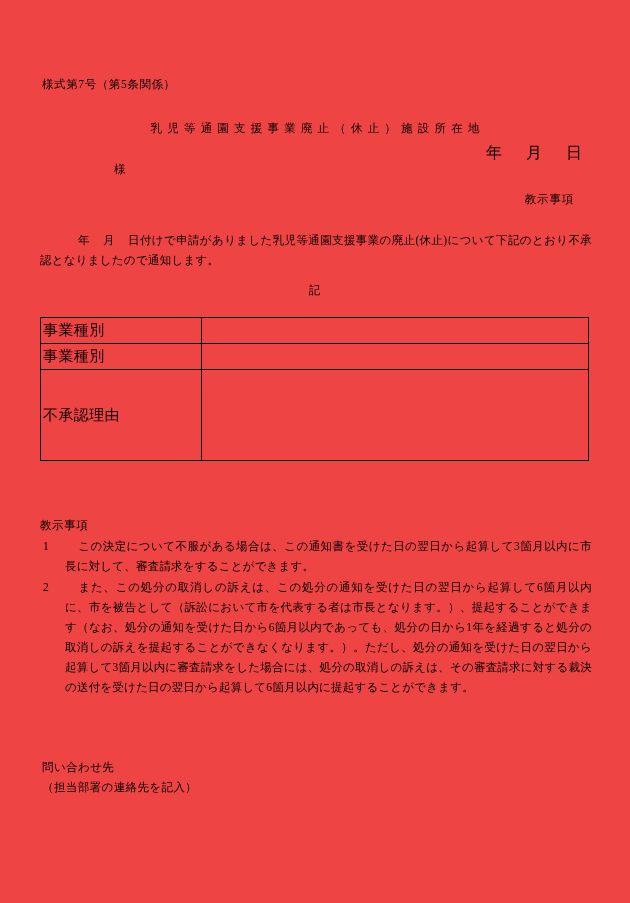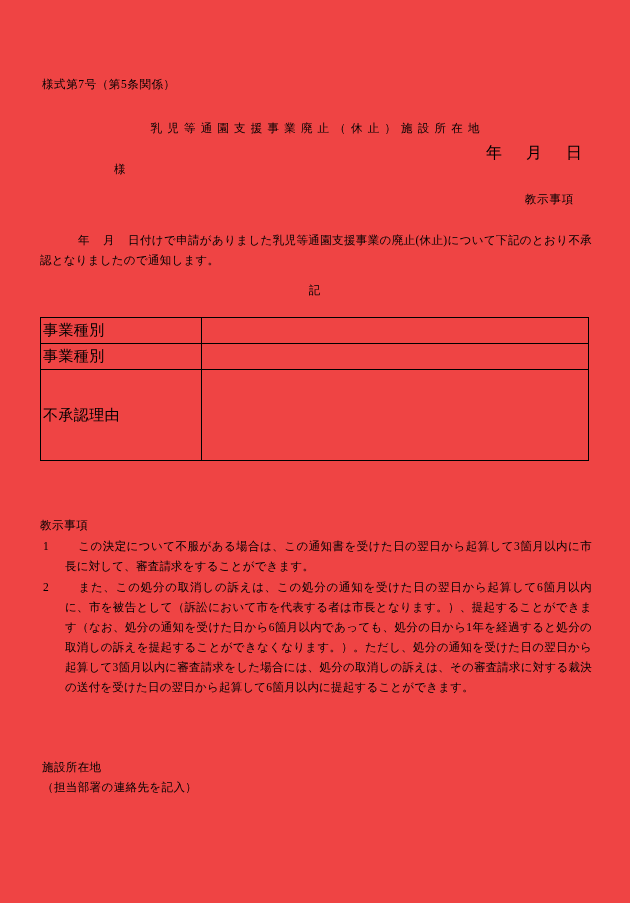--- a/index.html
+++ b/index.html
@@ -232,18 +232,18 @@
         <div class="instr-text"><span class="first-indent"></span><span>この決定について不服がある場合は、この通知書を受けた日の翌日から起算して3箇月以内に市長に対して、審査請求をすることができます。</span></div>
       </div>
 
       <div class="instr-item">
         <div class="instr-num">2</div>
         <div class="instr-text"><span class="first-indent"></span><span>また、この処分の取消しの訴えは、この処分の通知を受けた日の翌日から起算して6箇月以内に、市を被告として（訴訟において市を代表する者は市長となります。）、提起することができます（なお、処分の通知を受けた日から6箇月以内であっても、処分の日から1年を経過すると処分の取消しの訴えを提起することができなくなります。）。ただし、処分の通知を受けた日の翌日から起算して3箇月以内に審査請求をした場合には、処分の取消しの訴えは、その審査請求に対する裁決の送付を受けた日の翌日から起算して6箇月以内に提起することができます。</span></div>
       </div>
     </div>
 
     <div class="contact">
-      <div>施設所在地</div>
+      <div>問い合わせ先</div>
       <div>（担当部署の連絡先を記入）</div>
     </div>
 
   </div>
 </div>
 
 </body></html>

